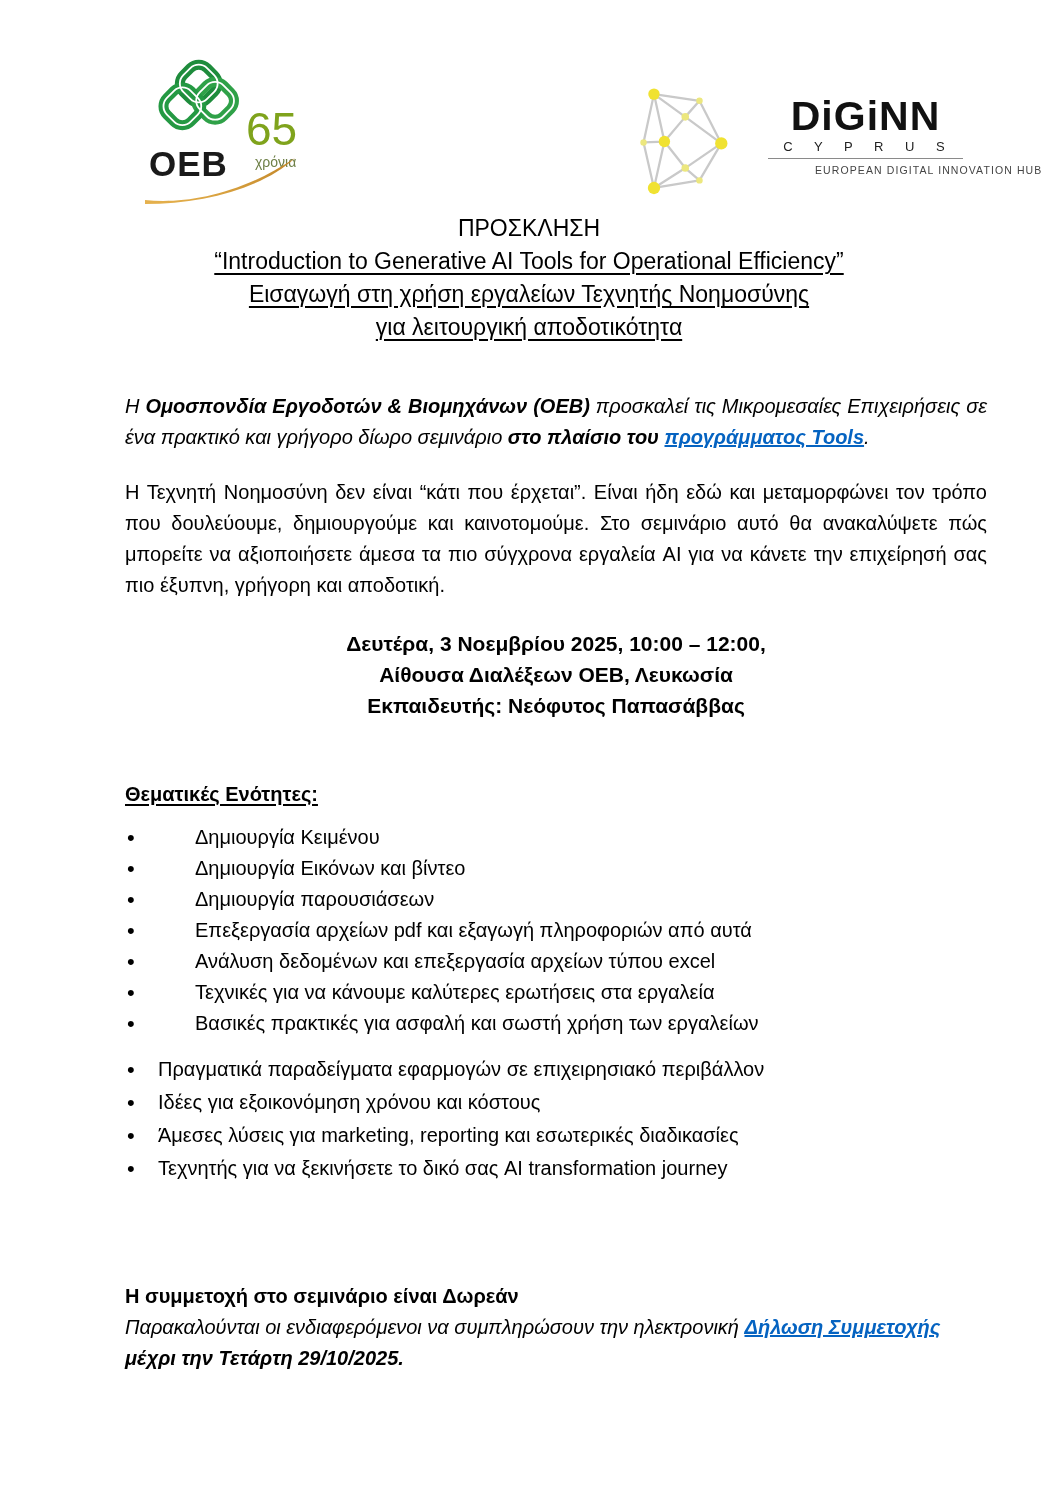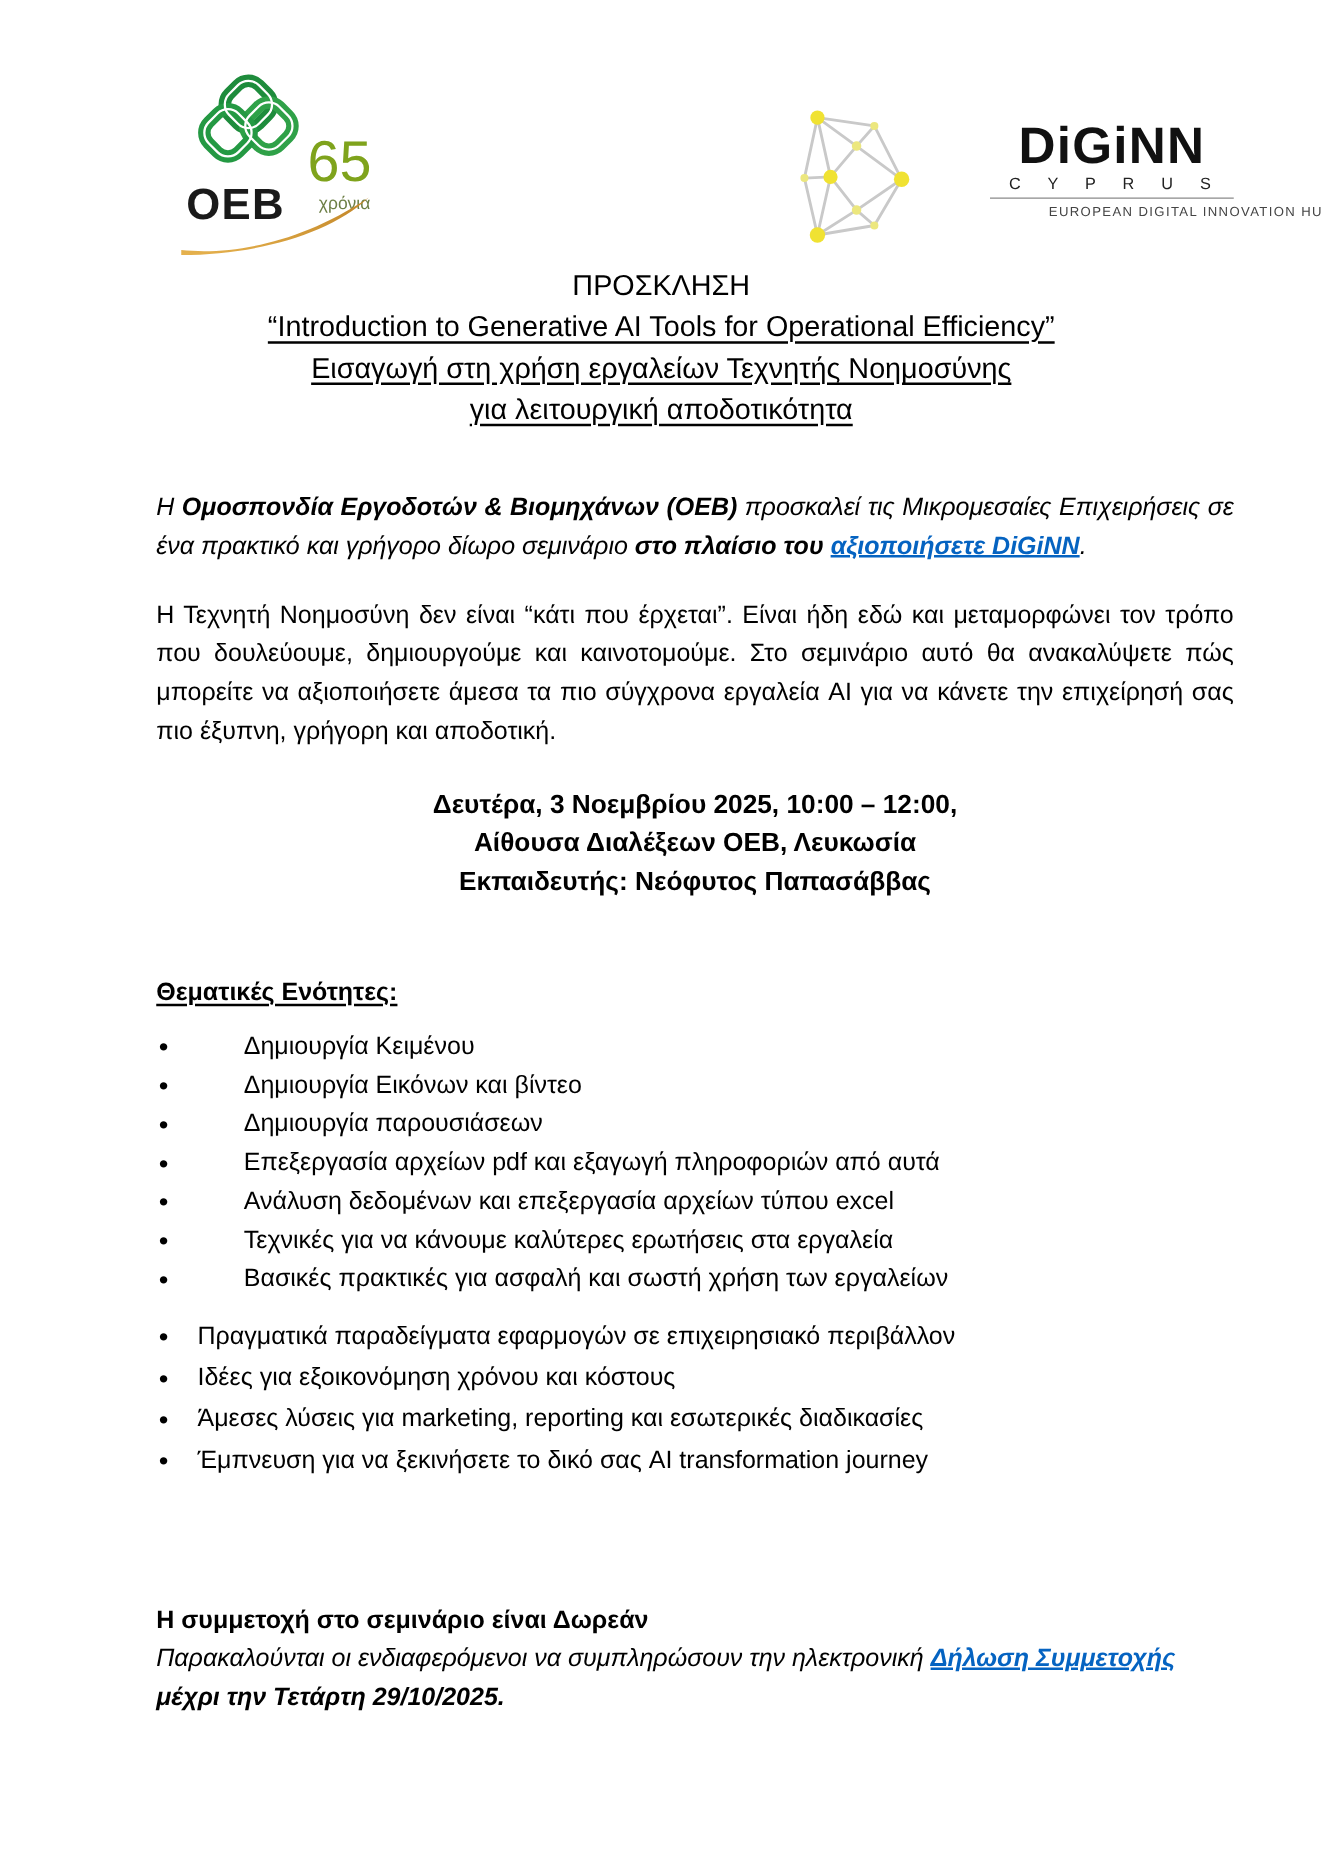--- a/index.html
+++ b/index.html
@@ -10,21 +10,21 @@
   .header { position:relative; height:212px; }
   .oeb-logo { position:absolute; left:143px; top:58px; width:165px; height:150px; }
   .oeb-knot { position:absolute; left:8px; top:0; }
   .oeb-65 { position:absolute; left:103px; top:48px; font-size:46px; font-weight:normal; color:#7fa31c; line-height:1; }
   .oeb-years { position:absolute; left:112px; top:96px; font-size:14px; color:#6d7f46; }
   .oeb-name { position:absolute; left:6px; top:86px; font-size:35px; font-weight:bold; letter-spacing:1px; color:#1a1a1a; }
   .oeb-swoosh { position:absolute; left:0; top:96px; }
 
   .diginn-logo { position:absolute; left:620px; top:78px; width:345px; height:128px; }
   .diginn-net { position:absolute; left:0; top:0; }
-  .diginn-text { position:absolute; left:148px; top:18px; width:195px; text-align:center;margin-left:24px; }
+  .diginn-text { position:absolute; left:148px; top:18px; width:195px; text-align:center; }
   .diginn-word { font-size:41px; font-weight:700; letter-spacing:1px; color:#111; line-height:1; font-family:"Liberation Sans",sans-serif; }
   .diginn-cyprus { margin-top:2px; font-size:13px; letter-spacing:9px; color:#222; padding-left:6px; }
   .diginn-rule { margin-top:4px; border-top:1.5px solid #8a8a8a; }
   .diginn-tag { margin-top:5px; font-size:10.5px; letter-spacing:1.1px; color:#444; white-space:nowrap;padding-left:47px; }
 
   
   .title-block { text-align:center; font-weight:normal; font-size:23px; line-height:33px; }
   .title-block .u { text-decoration:underline; text-decoration-thickness:2px; text-underline-offset:4px; }
 
   
@@ -111,21 +111,21 @@
 
   <div class="title-block">
     <div>ΠΡΟΣΚΛΗΣΗ</div>
     <div class="u">“Introduction to Generative AI Tools for Operational Efficiency”</div>
     <div class="u">Εισαγωγή στη χρήση εργαλείων Τεχνητής Νοημοσύνης</div>
     <div class="u">για λειτουργική αποδοτικότητα</div>
   </div>
 
   <div class="content">
 
-    <p class="intro"><span>Η </span><b>Ομοσπονδία Εργοδοτών &amp; Βιομηχάνων (ΟΕΒ)</b><span> προσκαλεί τις Μικρομεσαίες Επιχειρήσεις σε ένα πρακτικό και γρήγορο δίωρο σεμινάριο </span><b>στο πλαίσιο του </b><a class="link">αξιοποιήσετε DiGiNN</a><span>.</span></p>
+    <p class="intro"><span>Η </span><b>Ομοσπονδία Εργοδοτών &amp; Βιομηχάνων (ΟΕΒ)</b><span> προσκαλεί τις Μικρομεσαίες Επιχειρήσεις σε ένα πρακτικό και γρήγορο δίωρο σεμινάριο </span><b>στο πλαίσιο του </b><a class="link">προγράμματος Tools</a><span>.</span></p>
 
     <p class="bodytext">Η Τεχνητή Νοημοσύνη δεν είναι “κάτι που έρχεται”. Είναι ήδη εδώ και μεταμορφώνει τον τρόπο που δουλεύουμε, δημιουργούμε και καινοτομούμε. Στο σεμινάριο αυτό θα ανακαλύψετε πώς μπορείτε να αξιοποιήσετε άμεσα τα πιο σύγχρονα εργαλεία AI για να κάνετε την επιχείρησή σας πιο έξυπνη, γρήγορη και αποδοτική.</p>
 
     <div class="event">
       <div>Δευτέρα, 3 Νοεμβρίου 2025, 10:00 – 12:00,</div>
       <div>Αίθουσα Διαλέξεων ΟΕΒ, Λευκωσία</div>
       <div>Εκπαιδευτής: Νεόφυτος Παπασάββας</div>
     </div>
 
     <div class="sec-head">Θεματικές Ενότητες:</div>
@@ -136,21 +136,21 @@
       <li>Επεξεργασία αρχείων pdf και εξαγωγή πληροφοριών από αυτά</li>
       <li>Ανάλυση δεδομένων και επεξεργασία αρχείων τύπου excel</li>
       <li>Τεχνικές για να κάνουμε καλύτερες ερωτήσεις στα εργαλεία</li>
       <li>Βασικές πρακτικές για ασφαλή και σωστή χρήση των εργαλείων</li>
     </ul>
 
     <ul class="benefits">
       <li>Πραγματικά παραδείγματα εφαρμογών σε επιχειρησιακό περιβάλλον</li>
       <li>Ιδέες για εξοικονόμηση χρόνου και κόστους</li>
       <li>Άμεσες λύσεις για marketing, reporting και εσωτερικές διαδικασίες</li>
-      <li>Έμπνευση για να ξεκινήσετε το δικό σας AI transformation journey</li>
+      <li>Τεχνητής για να ξεκινήσετε το δικό σας AI transformation journey</li>
     </ul>
 
     <div class="closing">
       <div class="free">Η συμμετοχή στο σεμινάριο είναι Δωρεάν</div>
       <div class="register"><span>Παρακαλούνται οι ενδιαφερόμενοι να συμπληρώσουν την ηλεκτρονική </span><a class="link">Δήλωση Συμμετοχής</a></div>
       <div class="deadline">μέχρι την Τετάρτη 29/10/2025.</div>
     </div>
   </div>
 
 </div>

